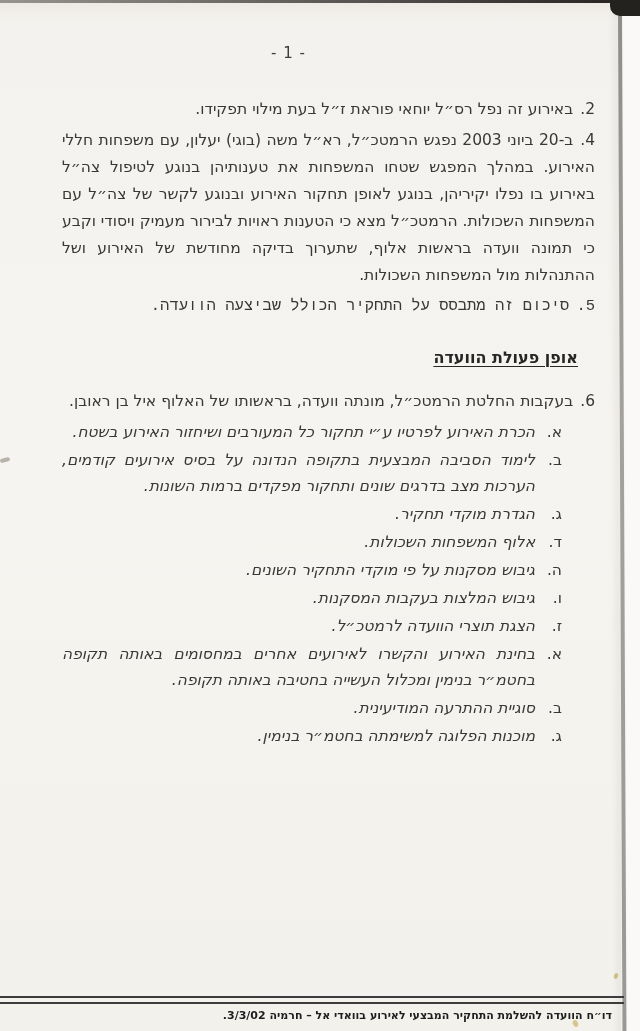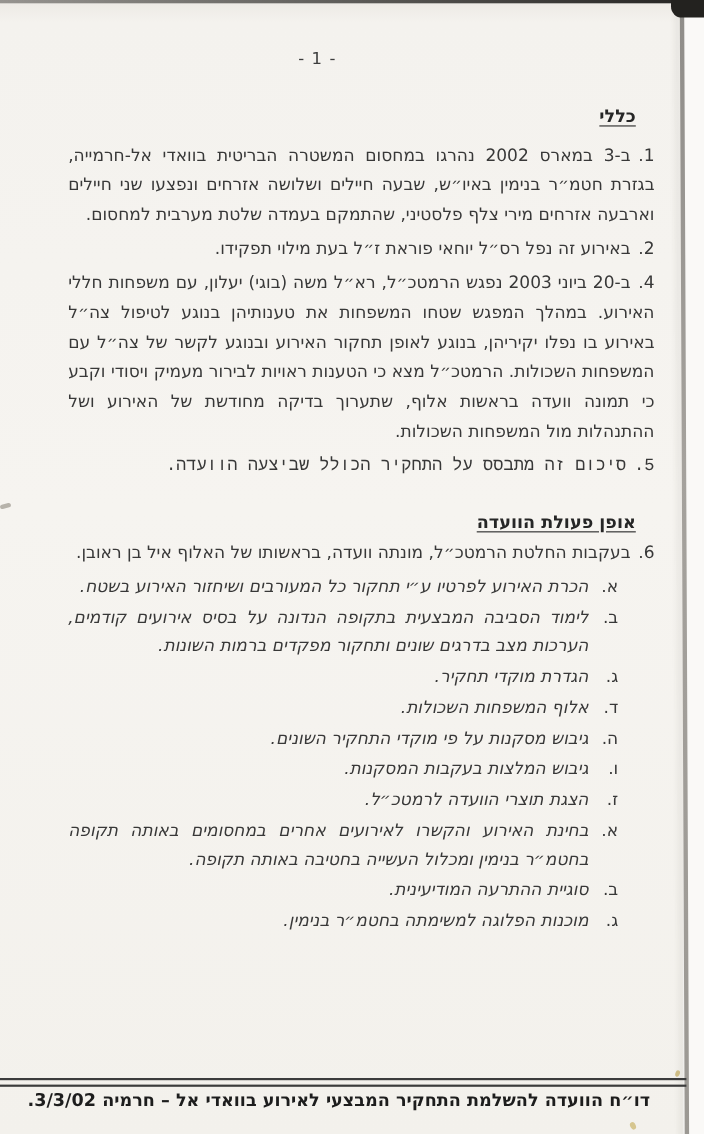--- a/index.html
+++ b/index.html
@@ -37,66 +37,64 @@
     direction:ltr;text-align:center;
     transform:translateX(-40px);
     font-size:15px;line-height:18px;letter-spacing:1px;color:#3d3d3d;
     margin:0 0 34px 0;
   }
   .heading{
     font-size:16px;font-weight:bold;color:#262626;
     text-decoration:underline;text-underline-offset:3px;
     margin:0 17px 12px 0;line-height:20px;
   }
-  .heading.second{margin-top:28px;margin-bottom:4px;}
+  .heading.second{margin-top:28px;margin-bottom:20px;}
   .item{
     margin:0 0 4px 0;
     font-size:15.5px;line-height:27px;
     text-align:justify;
     color:#383838;
   }
   .item.gap-lg{margin-bottom:8px;font-family:Liberation Mono, monospace;}
   .num{margin-left:7px;}
   .sub{
     display:flex;
     margin:0 33px 2px 0;
     font-size:15.5px;line-height:26px;color:#383838;
   }
   .snum{flex:0 0 27px;}
   .stxt{flex:1;text-align:justify;font-style:italic;}
   
   .footer{position:absolute;left:0;bottom:0;width:624px;}
   .footer-rule{height:4px;border-top:2px solid #3c3c3c;border-bottom:2px solid #3c3c3c;}
   .footer-text{
-    direction:rtl;text-align:center;
-    padding:2px 12px 21px 4px;
-    font-size:16px;font-weight:bold;color:#1d1d1d;line-height:20px;
+    direction:rtl;text-align:right;
+    padding:2px 12px 5px 4px;
+    font-size:11px;font-weight:bold;color:#1d1d1d;line-height:20px;
     white-space:nowrap;
   }
 </style>
 </head>
 <body>
 
 <div class="page">
 
   <div class="scan-strip"></div>
   <div class="scan-right-line"></div>
   <div class="scan-top-edge"></div>
   <div class="scan-corner"></div>
   <div class="ink-smudge"></div>
   <div class="speck-a"></div>
   <div class="speck-b"></div>
 
   <div class="content" lang="he">
 
     <div class="page-number">- 1 -</div>
 
-    <div class="heading">כללי</div>
 
-    <p class="item"><span class="num">1.</span><span>ב-3 במארס 2002 נהרגו במחסום המשטרה הבריטית בוואדי אל-חרמייה, בגזרת חטמ״ר בנימין באיו״ש, שבעה חיילים ושלושה אזרחים ונפצעו שני חיילים וארבעה אזרחים מירי צלף פלסטיני, שהתמקם בעמדה שלטת מערבית למחסום.</span></p>
 
     <p class="item"><span class="num">2.</span><span>באירוע זה נפל רס״ל יוחאי פוראת ז״ל בעת מילוי תפקידו.</span></p>
 
 
     <p class="item"><span class="num">4.</span><span>ב-20 ביוני 2003 נפגש הרמטכ״ל, רא״ל משה (בוגי) יעלון, עם משפחות חללי האירוע. במהלך המפגש שטחו המשפחות את טענותיהן בנוגע לטיפול צה״ל באירוע בו נפלו יקיריהן, בנוגע לאופן תחקור האירוע ובנוגע לקשר של צה״ל עם המשפחות השכולות. הרמטכ״ל מצא כי הטענות ראויות לבירור מעמיק ויסודי וקבע כי תמונה וועדה בראשות אלוף, שתערוך בדיקה מחודשת של האירוע ושל ההתנהלות מול המשפחות השכולות.</span></p>
 
     <p class="item gap-lg"><span class="num">5.</span><span>סיכום זה מתבסס על התחקיר הכולל שביצעה הוועדה.</span></p>
 
     <div class="heading second">אופן פעולת הוועדה</div>
 

